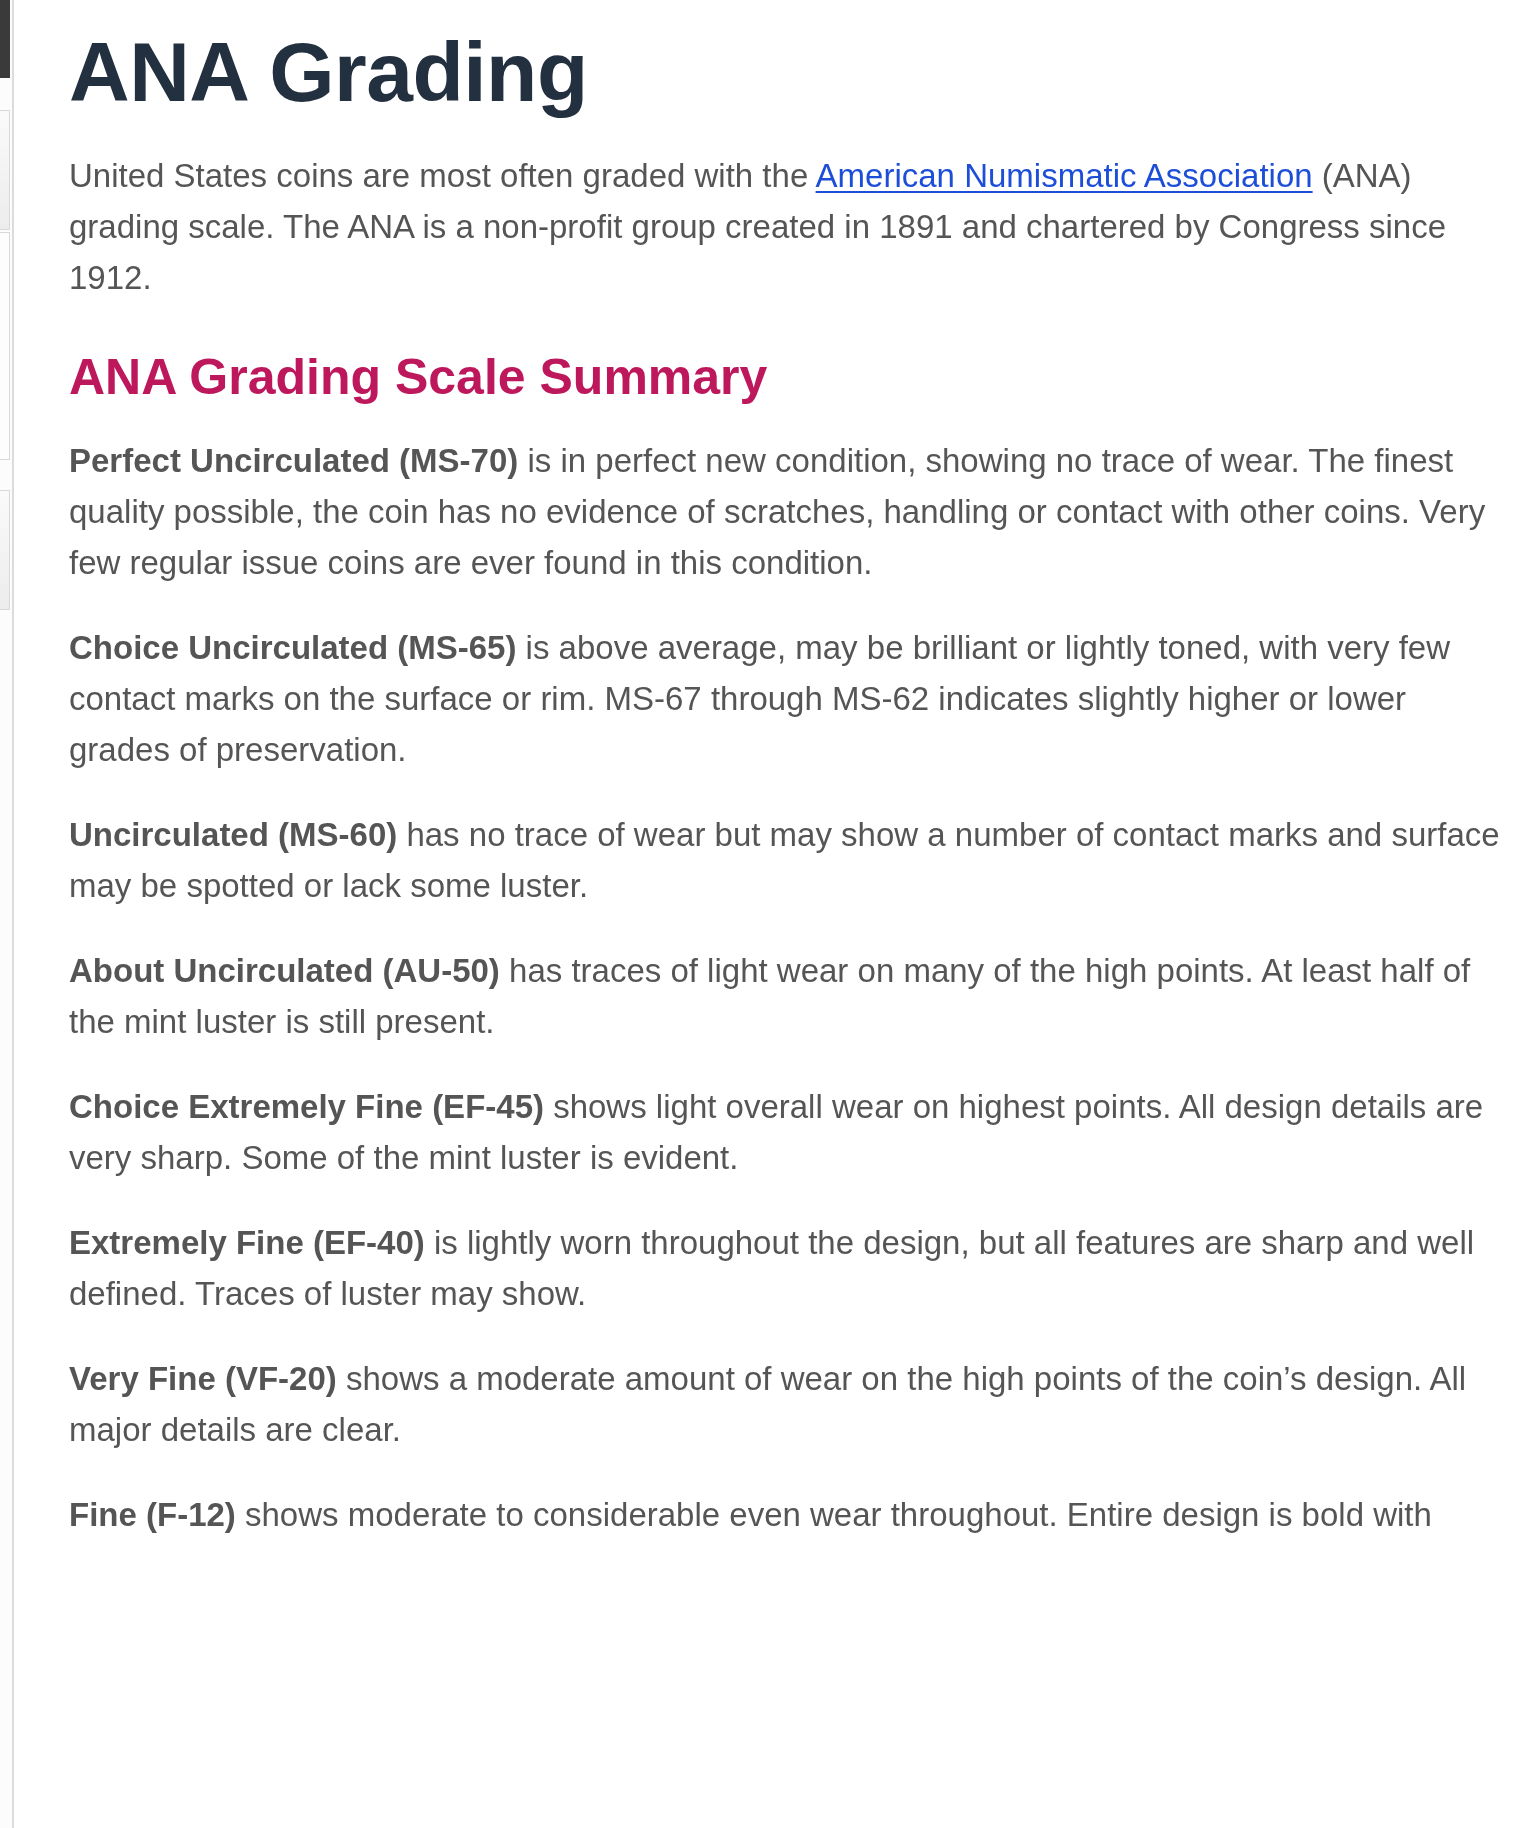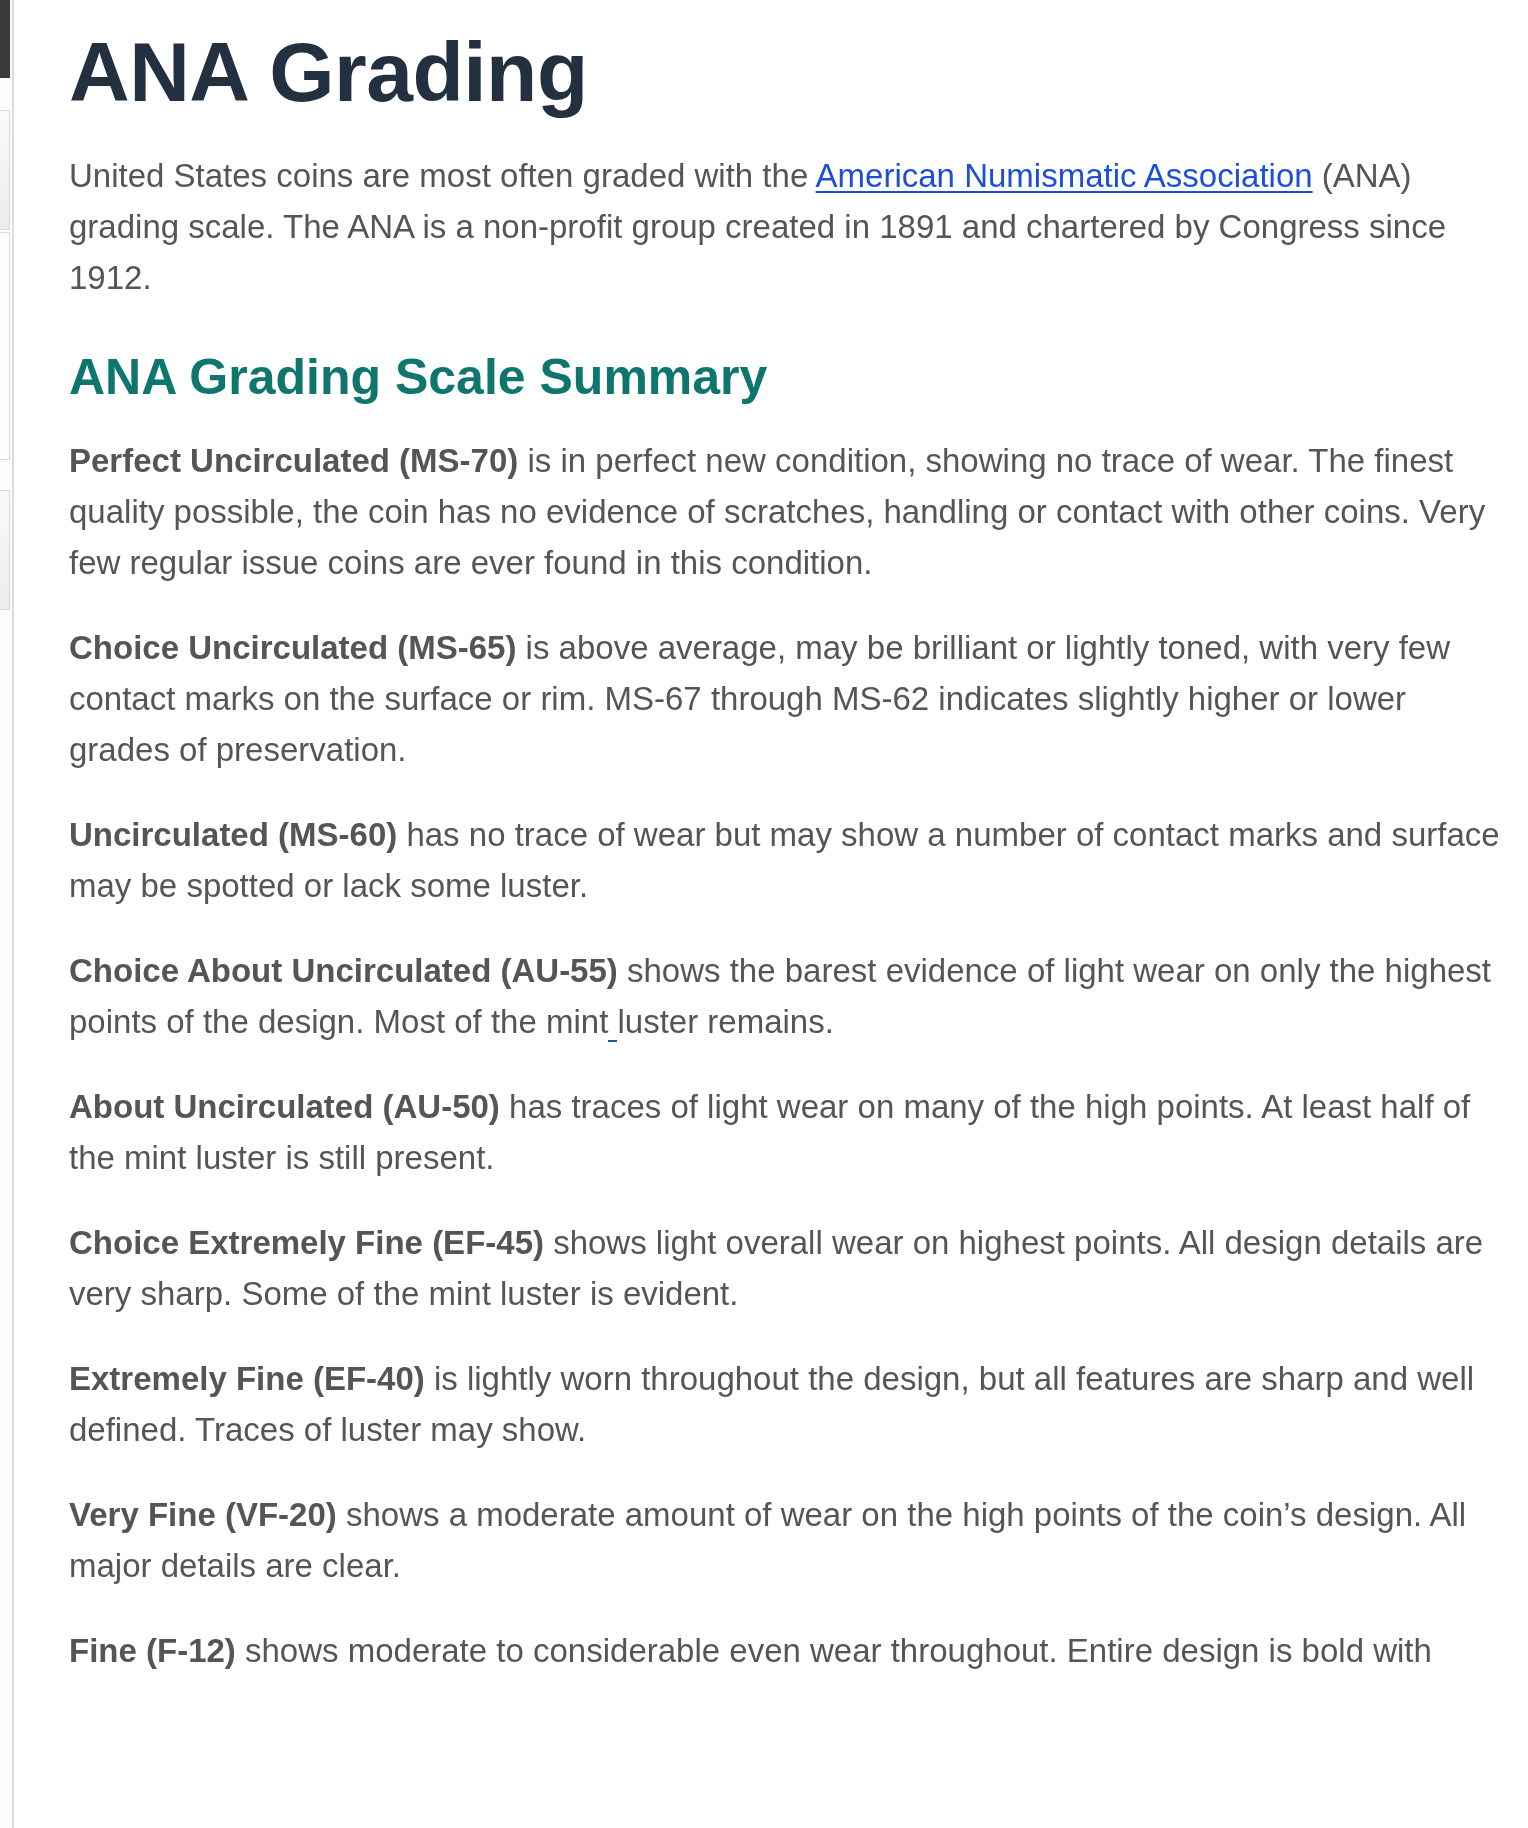--- a/index.html
+++ b/index.html
@@ -70,21 +70,21 @@
     a.ana-link {
       color: #1d4ed8;
       text-decoration-thickness: 2px;
       text-underline-offset: 4px;
     }
     h2.section-title {
       margin: 44px 0 16px 0;
       font-size: 50px;
       line-height: 60px;
       font-weight: 700;
-      color: #0f766e;
+      color: #be185d;
     }
     .grades { margin-top: 28px; }
     .grade {
       margin: 0 0 34px 0;
       font-size: 33px;
       line-height: 51px;
       color: #555555;
       width: 1440px;
     }
     .grade b {
@@ -115,21 +115,20 @@
 
   <h2 class="section-title">ANA Grading Scale Summary</h2>
 
   <div class="grades">
     <p class="grade"><b>Perfect Uncirculated (MS-70)</b><span> is in perfect new condition, showing no trace of wear. The finest quality possible, the coin has no evidence of scratches, handling or contact with other coins. Very few regular issue coins are ever found in this condition.</span></p>
 
     <p class="grade"><b>Choice Uncirculated (MS-65)</b><span> is above average, may be brilliant or lightly toned, with very few contact marks on the surface or rim. MS-67 through MS-62 indicates slightly higher or lower grades of preservation.</span></p>
 
     <p class="grade"><b>Uncirculated (MS-60)</b><span> has no trace of wear but may show a number of contact marks and surface may be spotted or lack some luster.</span></p>
 
-    <p class="grade"><b>Choice About Uncirculated (AU-55)</b><span> shows the barest evidence of light wear on only the highest points of the design. Most of the mint</span><a class="luster-link" href="#"> </a><span>luster remains.</span></p>
 
     <p class="grade"><b>About Uncirculated (AU-50)</b><span> has traces of light wear on many of the high points. At least half of the mint luster is still present.</span></p>
 
     <p class="grade"><b>Choice Extremely Fine (EF-45)</b><span> shows light overall wear on highest points. All design details are very sharp. Some of the mint luster is evident.</span></p>
 
     <p class="grade"><b>Extremely Fine (EF-40)</b><span> is lightly worn throughout the design, but all features are sharp and well defined. Traces of luster may show.</span></p>
 
 
     <p class="grade"><b>Very Fine (VF-20)</b><span> shows a moderate amount of wear on the high points of the coin’s design. All major details are clear.</span></p>
 

